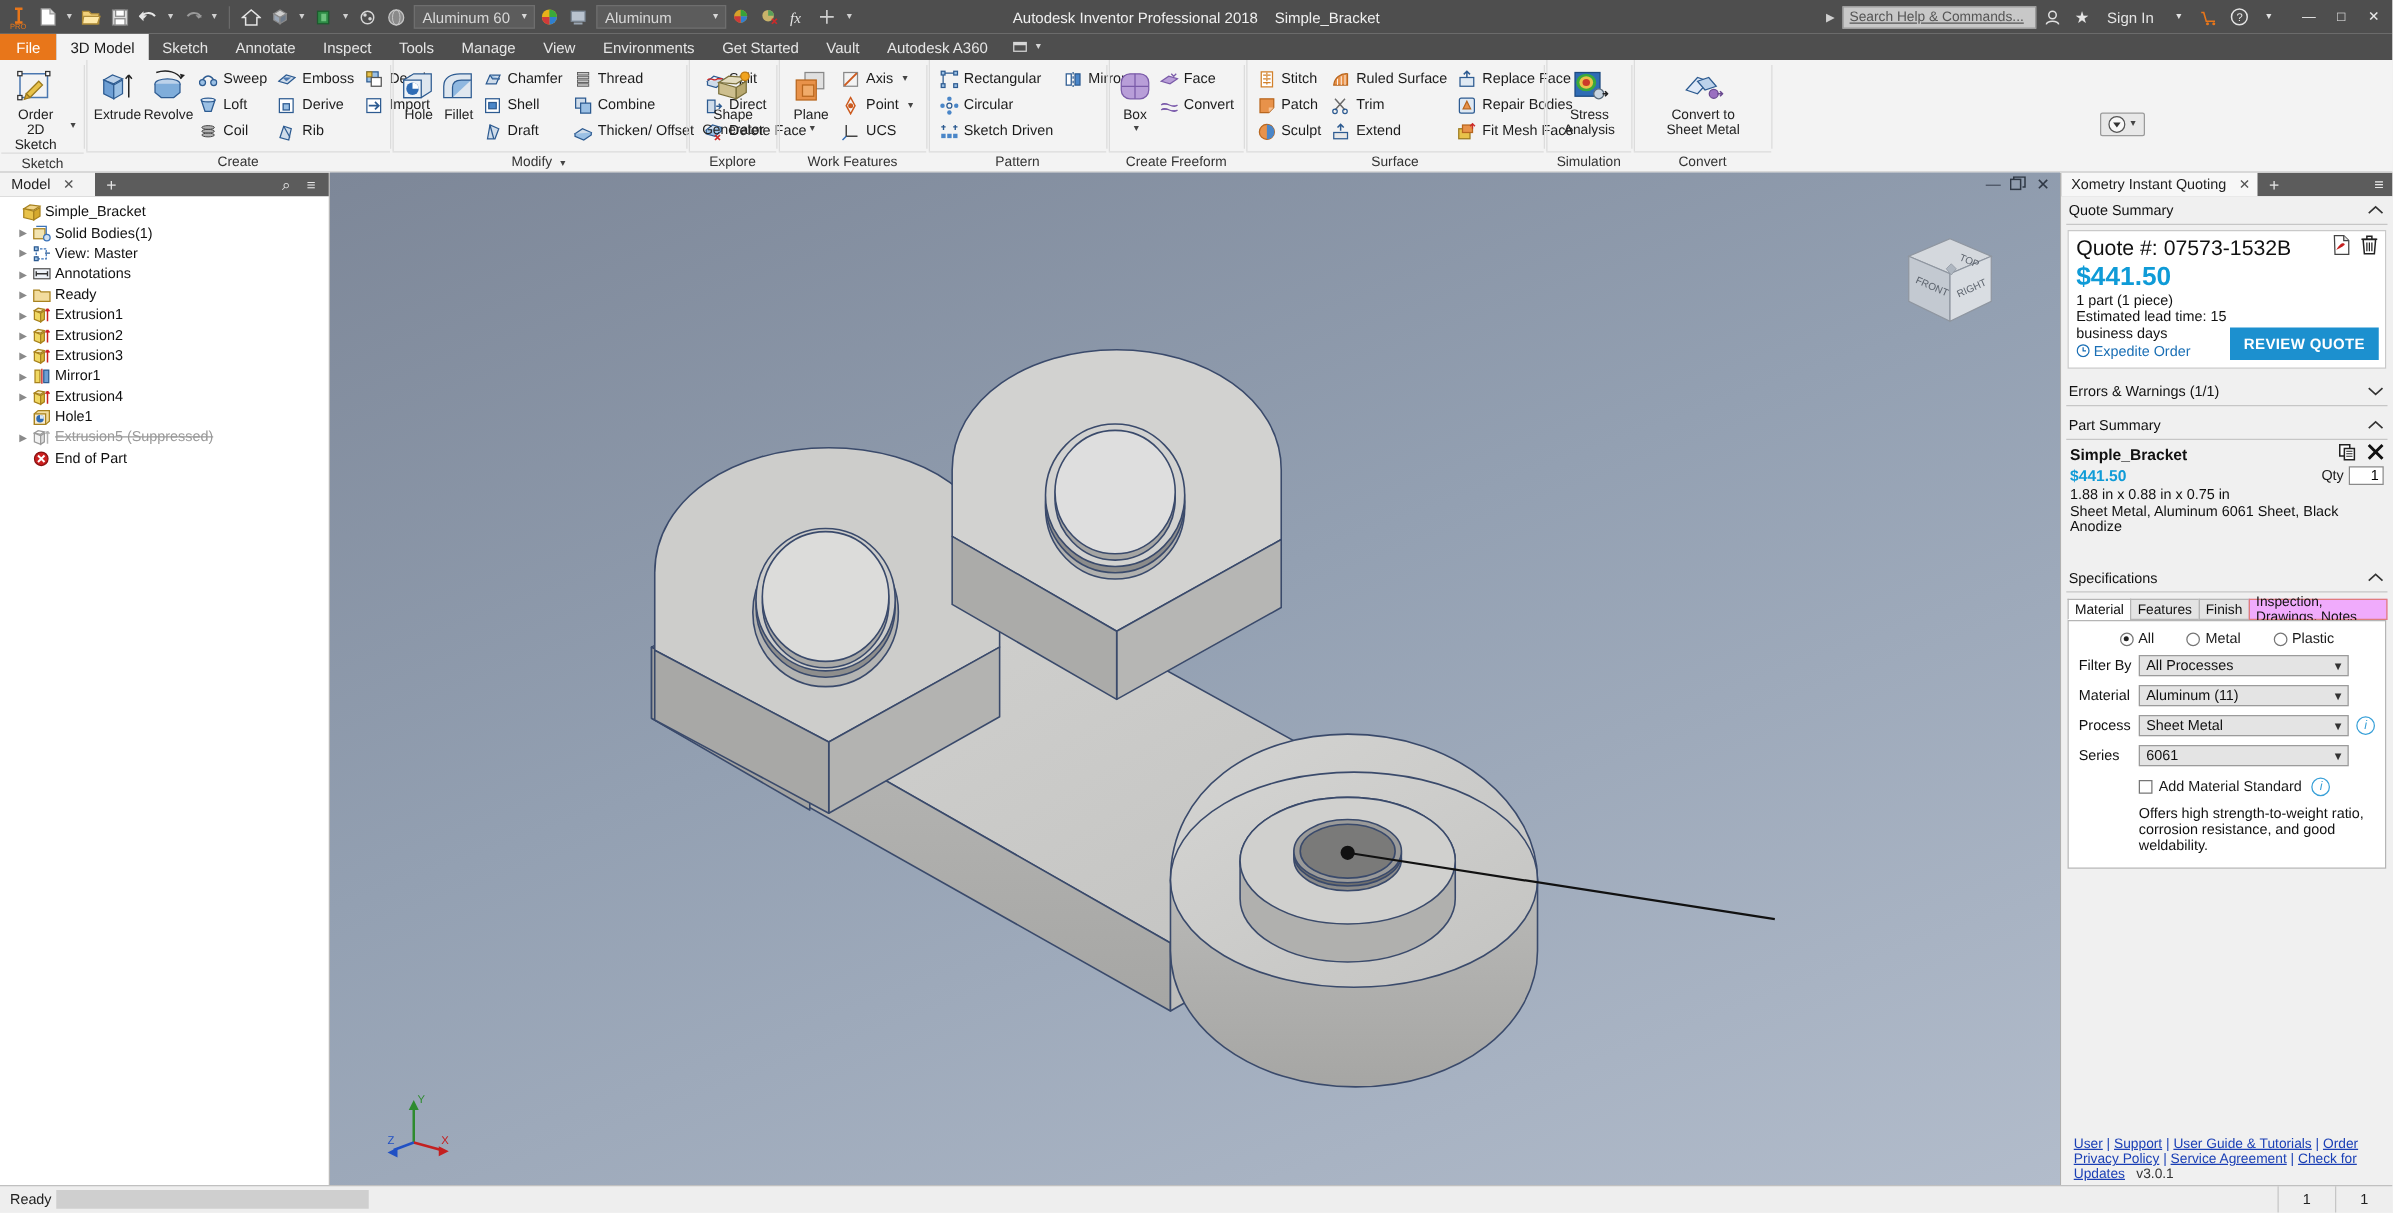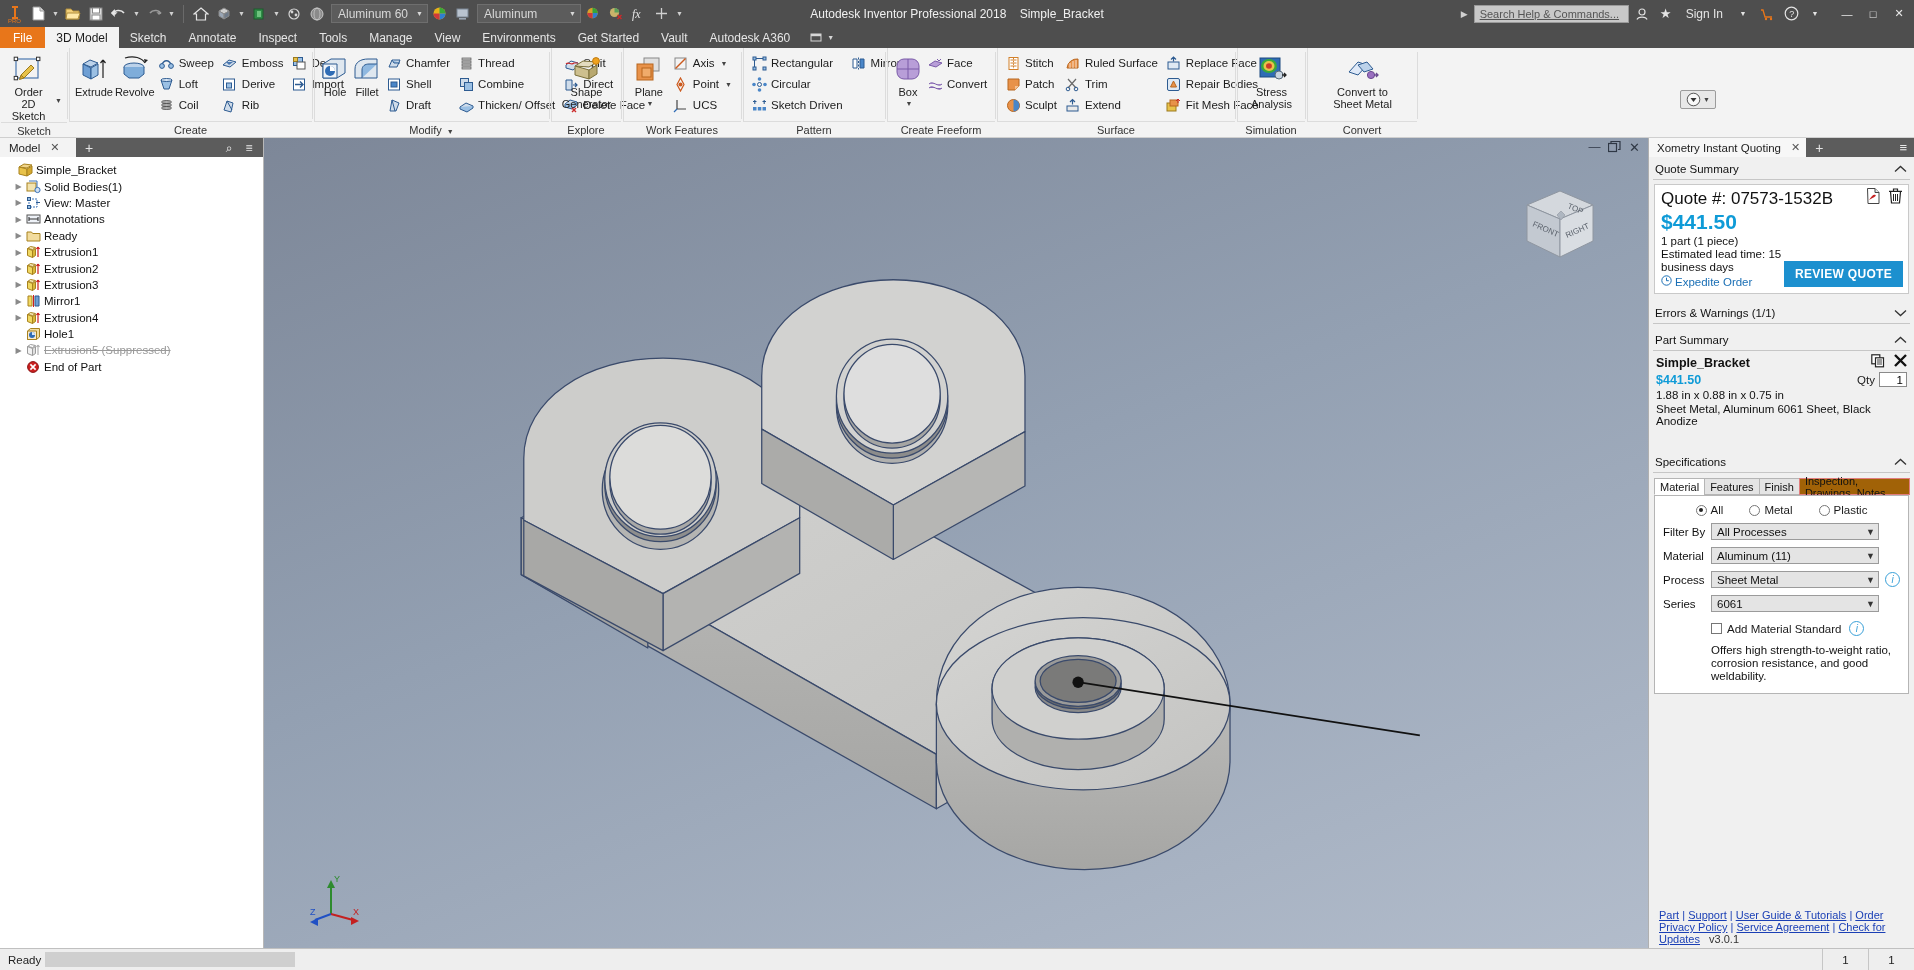--- a/index.html
+++ b/index.html
@@ -157,21 +157,21 @@
     text-align:right; padding-right:3px; font-family:"Liberation Sans", sans-serif;
   }
   .psum-dim, .psum-mat { font-size:11.5px; color:#111; margin-top:2px; }
 
   .spec-tabs { display:flex; align-items:flex-end; margin:5px 1px 0 1px; height:17px; }
   .spec-tab {
     font-size:11px; padding:1px 5px 1px 5px; border:1px solid #b5b5b5; background:#e4e4e4;
     margin-right:-1px; height:17px; display:flex; align-items:center; color:#111;
   }
   .spec-tab.active { background:#fff; border-bottom-color:#fff; }
-  .spec-tab.warn { background:#a16207; border-color:#e07d7d;margin-top:37px; }
+  .spec-tab.warn { background:#f0abfc; border-color:#e07d7d;margin-top:37px; }
   .spec-body { border:1px solid #b5b5b5; background:#fff; margin:0 1px; padding:8px 8px 10px 8px; flex:none; }
 
   .radios { display:flex; justify-content:center; gap:26px; font-size:11.5px; align-items:center;text-align:center; }
   .radio { display:flex; align-items:center; gap:4px; }
   .rdot { width:11px; height:11px; border:1px solid #767676; border-radius:50%; background:#fff; display:inline-block; position:relative; }
   .rdot.on::after { content:""; position:absolute; left:2.5px; top:2.5px; width:4px; height:4px; border-radius:50%; background:#222; }
 
   .frow { display:flex; align-items:center; margin-top:7px; font-size:11.5px; }
   .frow .flab { width:48px; color:#111; }
   .fsel {
@@ -1422,21 +1422,21 @@
             <span class="chkbox"></span>
             <span>Add Material Standard</span>
             <span class="finfo" style="margin-left:3px">i</span>
           </div>
 
           <div class="mat-desc">Offers high strength-to-weight ratio, corrosion resistance, and good weldability.</div>
         </div>
 
         <div class="xfooter">
           <div>
-            <a href="#">Part</a>
+            <a href="#">User</a>
             <span class="sep">|</span>
             <a href="#">Support</a>
             <span class="sep">|</span>
             <a href="#">User Guide &amp; Tutorials</a>
             <span class="sep">|</span>
             <a href="#">Order</a>
           </div>
           <div>
             <a href="#">Privacy Policy</a>
             <span class="sep">|</span>

